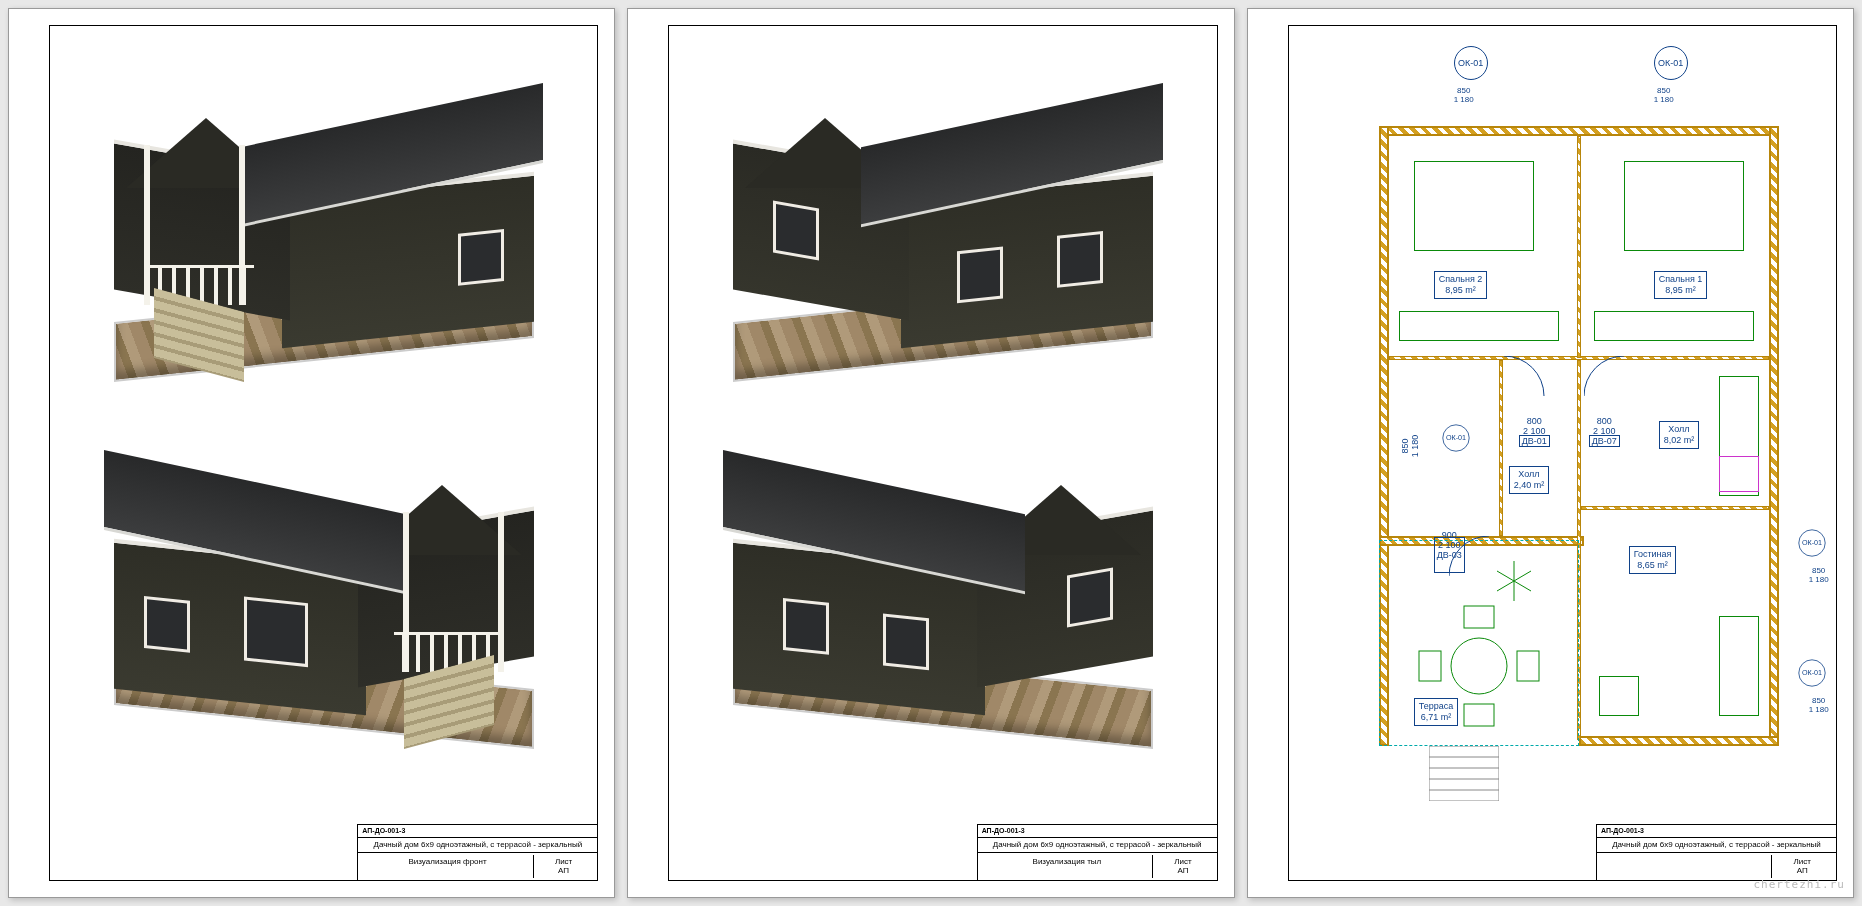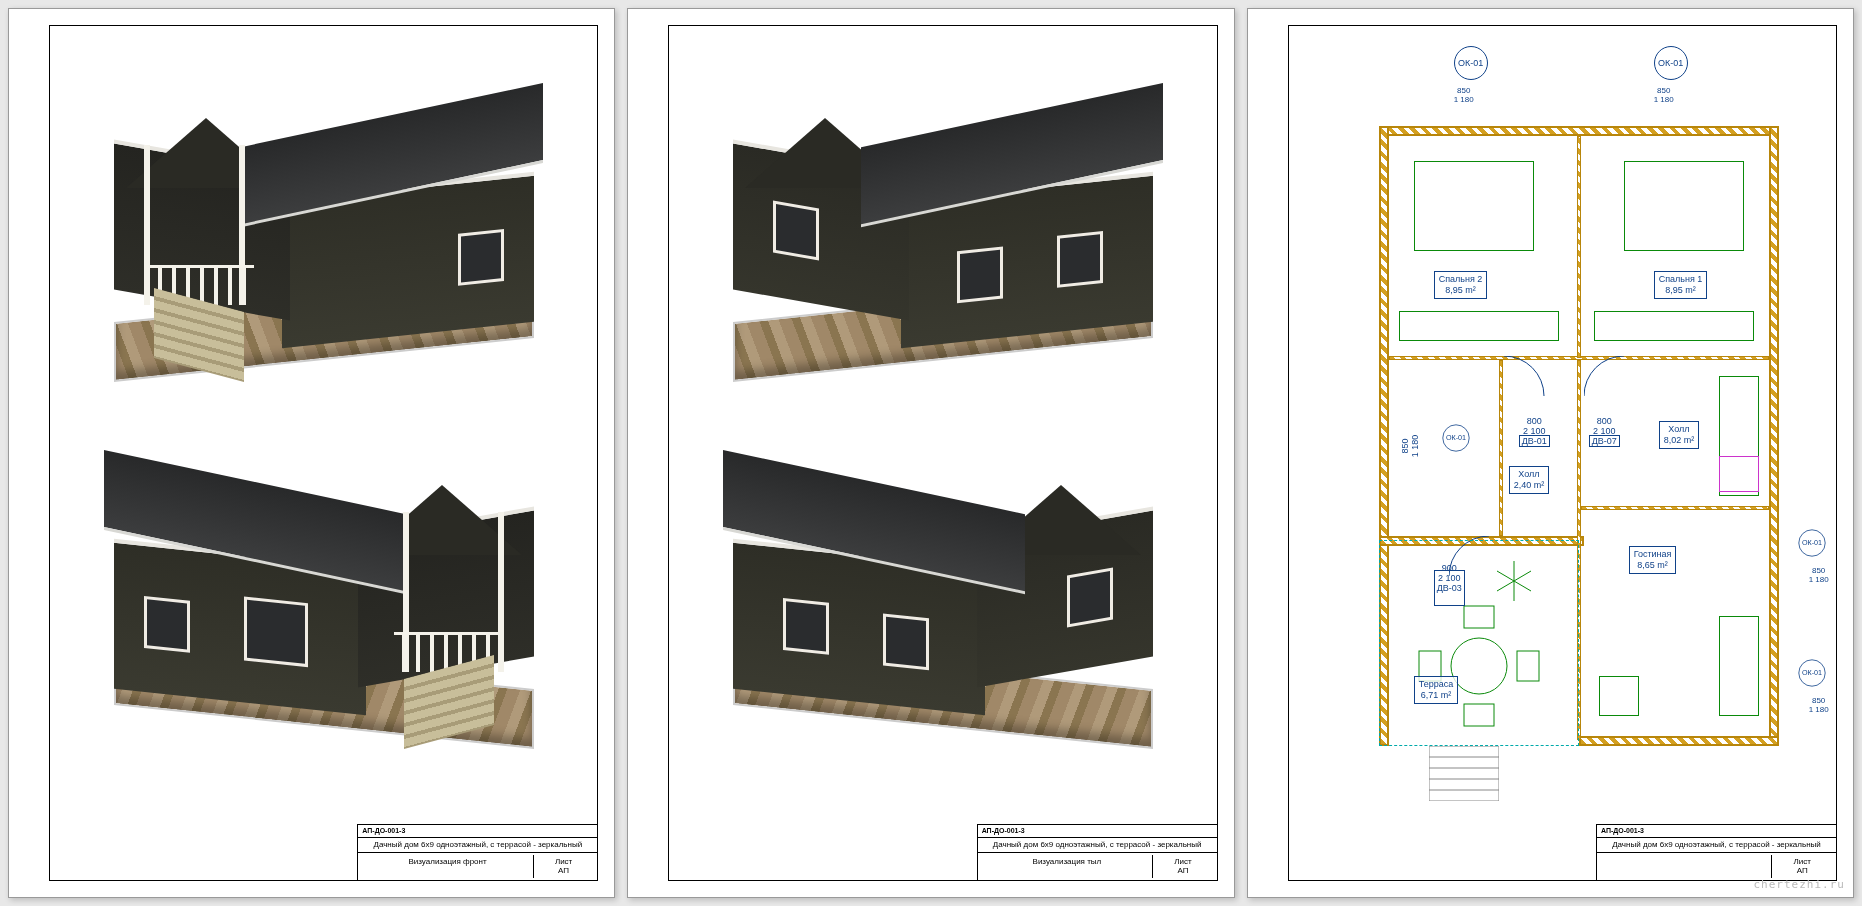--- a/index.html
+++ b/index.html
@@ -398,33 +398,33 @@
         </div>
         <div class="room-label" style="left:130px;top:340px;">
           <span>Холл</span><br><span>2,40 m²</span>
         </div>
         <div class="room-label" style="left:280px;top:295px;">
           <span>Холл</span><br><span>8,02 m²</span>
         </div>
         <div class="room-label" style="left:250px;top:420px;">
           <span>Гостиная</span><br><span>8,65 m²</span>
         </div>
-        <div class="room-label" style="left:35px;top:550px;">
+        <div class="room-label" style="left:35px;top:572px;">
           <span>Терраса</span><br><span>6,71 m²</span>
         </div>
 
         <div class="door-mark" style="left:140px;top:290px;">
           <span>800</span><br><span>2 100</span><br>
           <span style="border:1px solid #104289;padding:0 2px;">ДВ-01</span>
         </div>
         <div class="door-mark" style="left:210px;top:290px;">
           <span>800</span><br><span>2 100</span><br>
           <span style="border:1px solid #104289;padding:0 2px;">ДВ-07</span>
         </div>
-        <div class="door-mark" style="left:55px;top:437px;text-align:center;">
+        <div class="door-mark" style="left:55px;top:404px;text-align:center;">
           <span>900</span><br><span>2 100</span><br>
           <span style="border:1px solid #104289;padding:12px 2px;">ДВ-03</span>
         </div>
 
         <div class="door-mark" style="left:20px;top:310px;transform:rotate(-90deg);">
           <span>850</span><br><span>1 180</span>
         </div>
         <div class="window-mark" style="left:60px;top:295px;transform:scale(0.8);">ОК-01</div>
 
         <div class="window-mark" style="right:-50px;top:400px;transform:scale(0.8);">ОК-01</div>

